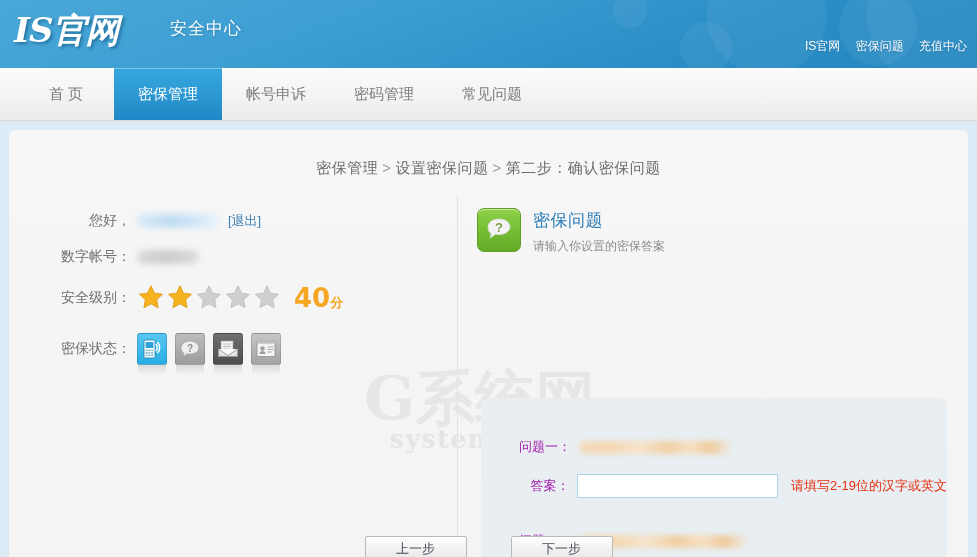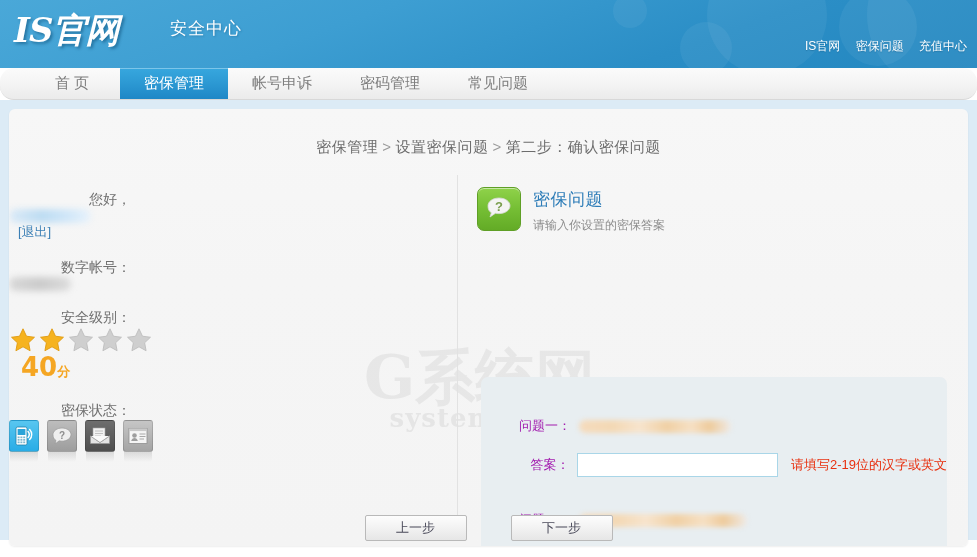--- a/index.html
+++ b/index.html
@@ -43,26 +43,25 @@
     font-size: 12px; color: #ffffff;
   }
   .toplinks a {
     color: #ffffff; text-decoration: none; margin-left: 12px;
     text-shadow: 0 1px 1px rgba(0,60,100,0.3);
     margin-top: 40px;
   }
 
   
   .nav {
-    position: relative; height: 32px;
+    position: relative; height: 53px;
     background: linear-gradient(180deg, #fbfbfb 0%, #f4f4f4 50%, #ebebeb 100%);
     border-bottom: 1px solid #d8d8d8;
     display: flex; align-items: stretch;
-    padding-left: 24px;
-    border-radius: 14px;
+    padding-left: 18px;
   }
   .nav-item {
     display: flex; align-items: center; justify-content: center;
     padding: 0 24px;
     font-size: 15px; color: #7d7d7d;
     cursor: pointer; user-select: none;
     min-width: 96px;
   }
   .nav-item.active {
     background: linear-gradient(180deg, #37a7de 0%, #2d9ad4 45%, #1f87c6 100%);
@@ -121,21 +120,21 @@
     background: #e2e2e2;
     z-index: 1;
   }
 
   
   .leftcol {
     position: absolute; left: 0; top: 82px; width: 440px;
     z-index: 2;
     font-size: 14px; color: #6f6f6f;
   }
-  .lrow { display: flex; align-items: flex-start; margin-bottom: 18px; flex-direction: column; }
+  .lrow { display: flex; align-items: center; margin-bottom: 18px; }
   .llabel {
     width: 128px; text-align: right; padding-right: 6px;
     color: #6f6f6f; font-size: 14px; white-space: nowrap;
   }
   .blurred {
     border-radius: 9px;
     filter: blur(3px);
   }
   .blur-name  { width: 82px;  height: 14px; background: linear-gradient(90deg,#dbeaf7,#bddcf2 40%,#cfe6f8 70%,#e8f2fb); }
   .blur-acct  { width: 98px;  height: 14px; background: linear-gradient(90deg,#dadada,#c9c9c9 45%,#d6d6d6 75%,#e4e4e4); }

